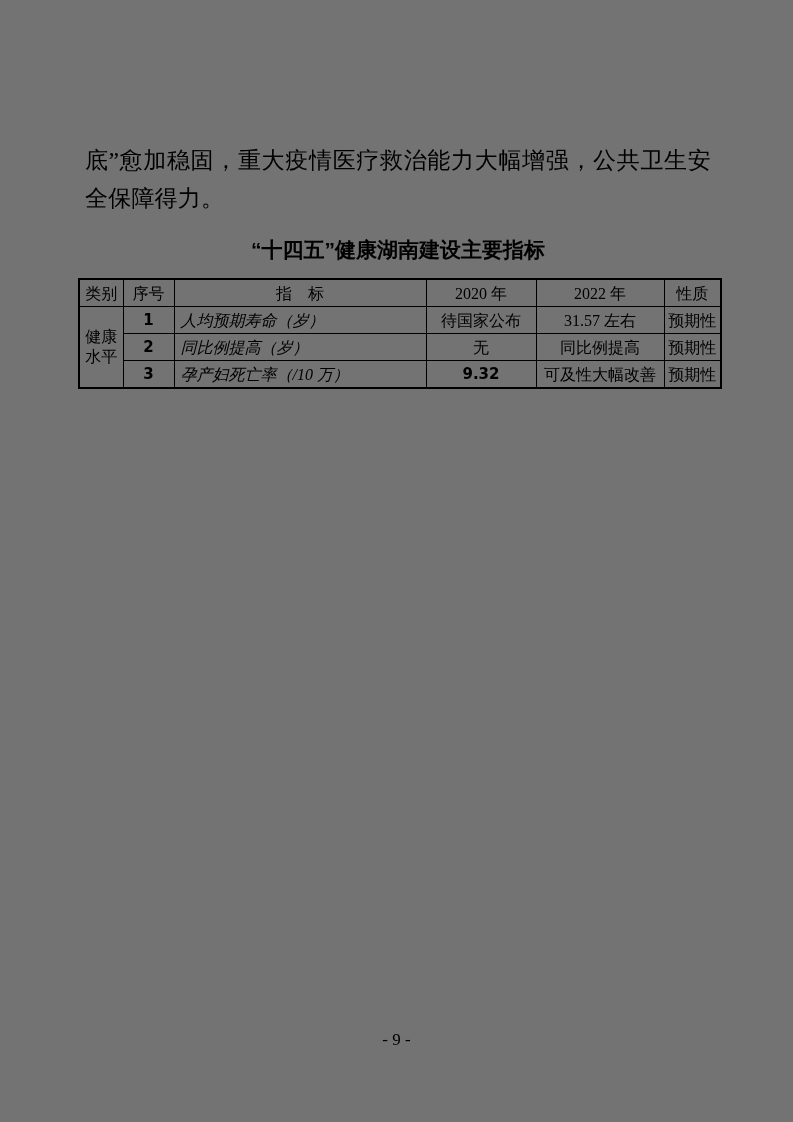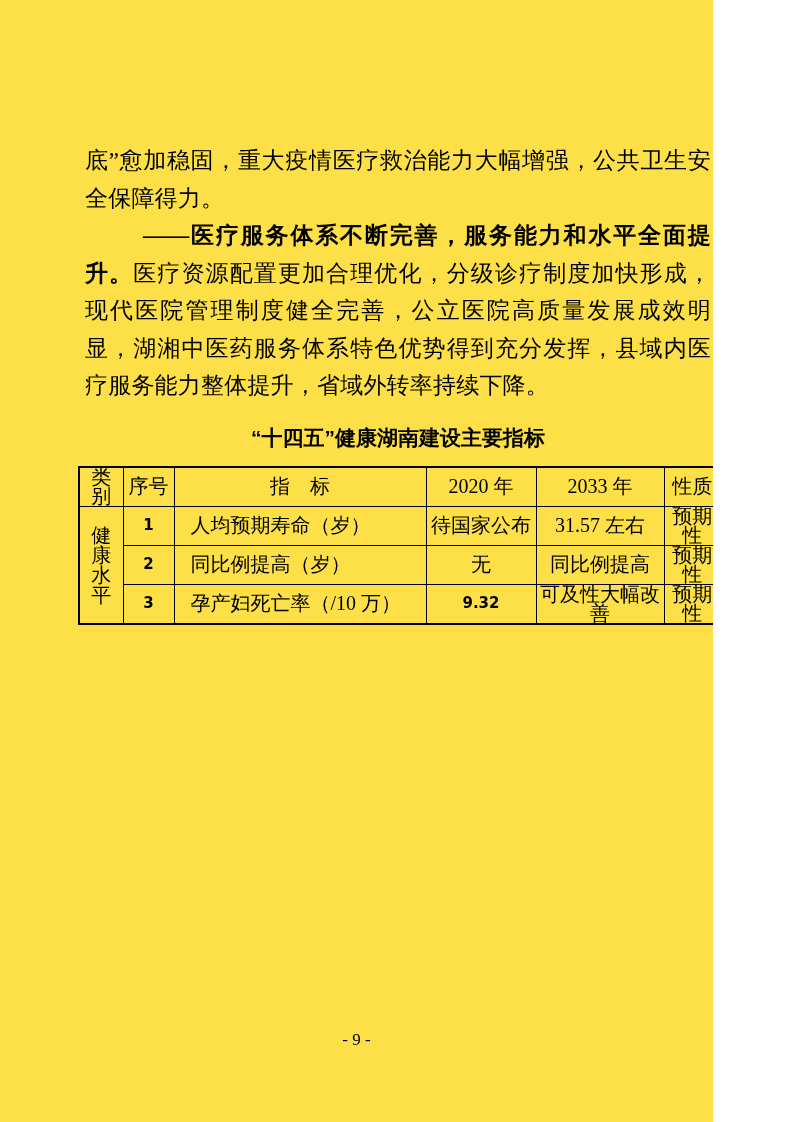--- a/index.html
+++ b/index.html
@@ -1,20 +1,20 @@
 <!DOCTYPE html>
 <html lang="zh"><head>
 <meta charset="utf-8">
 <style>
   html, body { margin: 0; padding: 0; background: #ffffff; }
   .page {
     position: relative;
-    width: 713px;
+    width: 793px;
     height: 1122px;
-    background: #fde047;
+    background: #737373;
     color: #000000;
     font-family: "Liberation Serif", serif;
     overflow: hidden;
   }
   .content {
     position: absolute;
     left: 85px;
     top: 142px;
     width: 626px;
   }
@@ -38,30 +38,30 @@
   }
   .table-wrap { margin: 15px 0 0 -7px; width: 643px; }
   table.indicators {
     border-collapse: collapse;
     table-layout: fixed;
     width: 642px;
     border: 2px solid #000;
   }
   table.indicators th, table.indicators td {
     border: 1px solid #000;
-    font-size: 20px;
+    font-size: 16px;
     font-weight: 400;
     text-align: center;
     vertical-align: middle;
     height: 26px;
     padding: 0 3px;
     line-height: 19px;
     overflow: hidden;
   }
-  table.indicators td.left { text-align: left; padding-left: 16px; }
+  table.indicators td.left { text-align: left; padding-left: 6px; font-style: italic; }
   table.indicators td.cat { word-break: break-all; line-height: 20px; }
   table.indicators .num {
     font-family: "DejaVu Sans", sans-serif;
     font-weight: 700;
     font-size: 15px;
   }
   .page-number {
     position: absolute;
     left: 0;
     right: 0;
@@ -72,21 +72,20 @@
   }
 </style>
 </head>
 <body>
 
 <div class="page">
   <div class="content">
 
     <p class="para"><span class="lead"></span><span>底”愈加稳固，重大疫情医疗救治能力大幅增强，公共卫生安全保障得力。</span></p>
 
-    <p class="para indent"><span class="lead">——医疗服务体系不断完善，服务能力和水平全面提升。</span><span>医疗资源配置更加合理优化，分级诊疗制度加快形成，现代医院管理制度健全完善，公立医院高质量发展成效明显，湖湘中医药服务体系特色优势得到充分发挥，县域内医疗服务能力整体提升，省域外转率持续下降。</span></p>
 
 
 
     <h2 class="table-title">“十四五”健康湖南建设主要指标</h2>
 
     <div class="table-wrap">
       <table class="indicators">
         <colgroup>
           <col style="width:44px">
           <col style="width:51px">
@@ -94,21 +93,21 @@
           <col style="width:110px">
           <col style="width:128px">
           <col style="width:57px">
         </colgroup>
         <thead>
           <tr>
             <th>类别</th>
             <th>序号</th>
             <th>指　标</th>
             <th>2020 年</th>
-            <th>2033 年</th>
+            <th>2022 年</th>
             <th>性质</th>
           </tr>
         </thead>
         <tbody>
           <tr>
             <td class="cat" rowspan="3">健康水平</td>
             <td class="num">1</td>
             <td class="left">人均预期寿命（岁）</td>
             <td>待国家公布</td>
             <td>31.57 左右</td>

